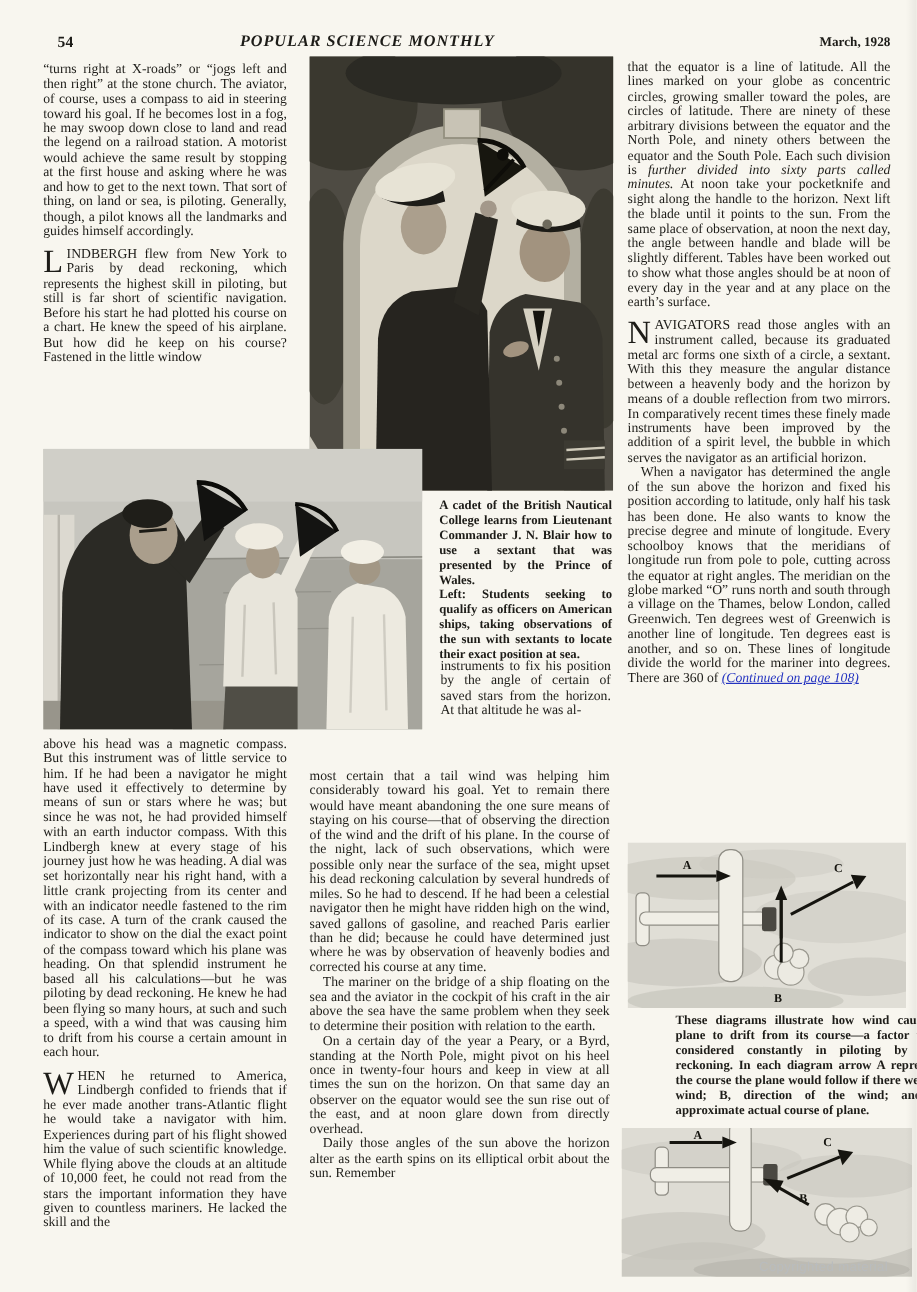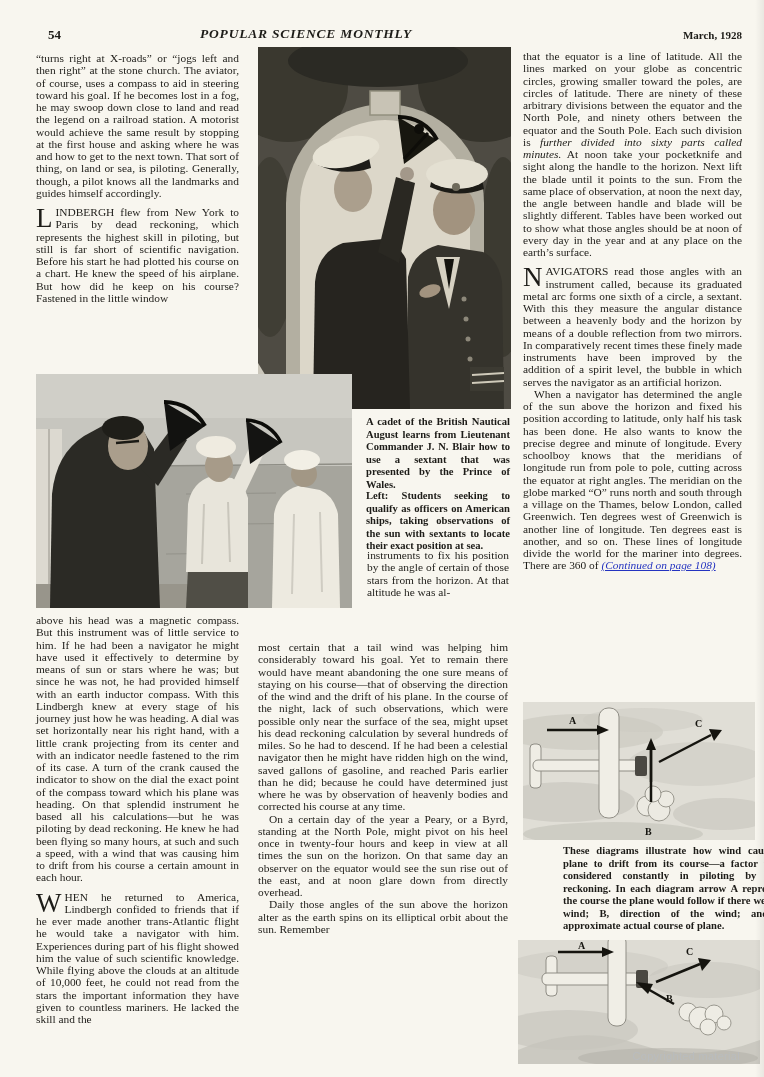--- a/index.html
+++ b/index.html
@@ -122,29 +122,30 @@
     <path d="M210 46 A40 40 0 0 1 245 69" stroke="#0b0b08" stroke-width="3.5" fill="none"></path>
 
     <path d="M236 234 L238 140 Q242 118 262 112 L284 116 Q298 122 302 140 L304 234 Z" fill="#edeae0"></path>
     <line x1="258" y1="140" x2="256" y2="220" stroke="#cfccc2" stroke-width="2"></line>
     <line x1="284" y1="138" x2="286" y2="218" stroke="#cfccc2" stroke-width="2"></line>
     <ellipse cx="268" cy="100" rx="13" ry="13" fill="#a29785"></ellipse>
     <ellipse cx="266" cy="86" rx="18" ry="10" fill="#f2efe5"></ellipse>
   </svg>
 </div>
 
-<div class="abs caption" style="left:366px;top:416px;width:144px;">A cadet of the British Nautical August learns from Lieutenant Commander J. N. Blair how to use a sextant that was presented by the Prince of Wales.</div>
+<div class="abs caption" style="left:366px;top:416px;width:144px;">A cadet of the British Nautical College learns from Lieutenant Commander J. N. Blair how to use a sextant that was presented by the Prince of Wales.</div>
 <div class="abs caption" style="left:366px;top:490px;width:144px;">Left: Students seeking to qualify as officers on American ships, taking observations of the sun with sextants to locate their exact position at sea.</div>
 
 <div class="abs body-text" style="left:367px;top:549px;width:142px;">
-  <p>instruments to fix his position by the angle of certain of those stars from the horizon. At that altitude he was al-</p>
+  <p>instruments to fix his position by the angle of certain of saved stars from the horizon. At that altitude he was al-</p>
 </div>
 
 <div class="abs body-text" style="left:258px;top:616px;width:250px;margin-top:25px;">
   <p>most certain that a tail wind was helping him considerably toward his goal. Yet to remain there would have meant abandoning the one sure means of staying on his course—that of observing the direction of the wind and the drift of his plane. In the course of the night, lack of such observations, which were possible only near the surface of the sea, might upset his dead reckoning calculation by several hundreds of miles. So he had to descend. If he had been a celestial navigator then he might have ridden high on the wind, saved gallons of gasoline, and reached Paris earlier than he did; because he could have determined just where he was by observation of heavenly bodies and corrected his course at any time.</p>
+  <p class="ind">The mariner on the bridge of a ship floating on the sea and the aviator in the cockpit of his craft in the air above the sea have the same problem when they seek to determine their position with relation to the earth.</p>
   <p class="ind">On a certain day of the year a Peary, or a Byrd, standing at the North Pole, might pivot on his heel once in twenty-four hours and keep in view at all times the sun on the horizon. On that same day an observer on the equator would see the sun rise out of the east, and at noon glare down from directly overhead.</p>
   <p class="ind">Daily those angles of the sun above the horizon alter as the earth spins on its elliptical orbit about the sun. Remember</p>
 </div>
 
 <div class="abs body-text" style="left:523px;top:50px;width:219px;">
   <p><span>that the equator is a line of latitude. All the lines marked on your globe as concentric circles, growing smaller toward the poles, are circles of latitude. There are ninety of these arbitrary divisions between the equator and the North Pole, and ninety others between the equator and the South Pole. Each such division is </span><span class="italic">further divided into sixty parts called minutes.</span><span> At noon take your pocketknife and sight along the handle to the horizon. Next lift the blade until it points to the sun. From the same place of observation, at noon the next day, the angle between handle and blade will be slightly different. Tables have been worked out to show what those angles should be at noon of every day in the year and at any place on the earth’s surface.</span></p>
   <p class="gap"><span class="dropcap">N</span><span>AVIGATORS read those angles with an instrument called, because its graduated metal arc forms one sixth of a circle, a sextant. With this they measure the angular distance between a heavenly body and the horizon by means of a double reflection from two mirrors. In comparatively recent times these finely made instruments have been improved by the addition of a spirit level, the bubble in which serves the navigator as an artificial horizon.</span></p>
   <p class="ind"><span>When a navigator has determined the angle of the sun above the horizon and fixed his position according to latitude, only half his task has been done. He also wants to know the precise degree and minute of longitude. Every schoolboy knows that the meridians of longitude run from pole to pole, cutting across the equator at right angles. The meridian on the globe marked “O” runs north and south through a village on the Thames, below London, called Greenwich. Ten degrees west of Greenwich is another line of longitude. Ten degrees east is another, and so on. These lines of longitude divide the world for the mariner into degrees. There are 360 of </span><a class="cont-link">(Continued on page 108)</a></p>
 </div>
 

